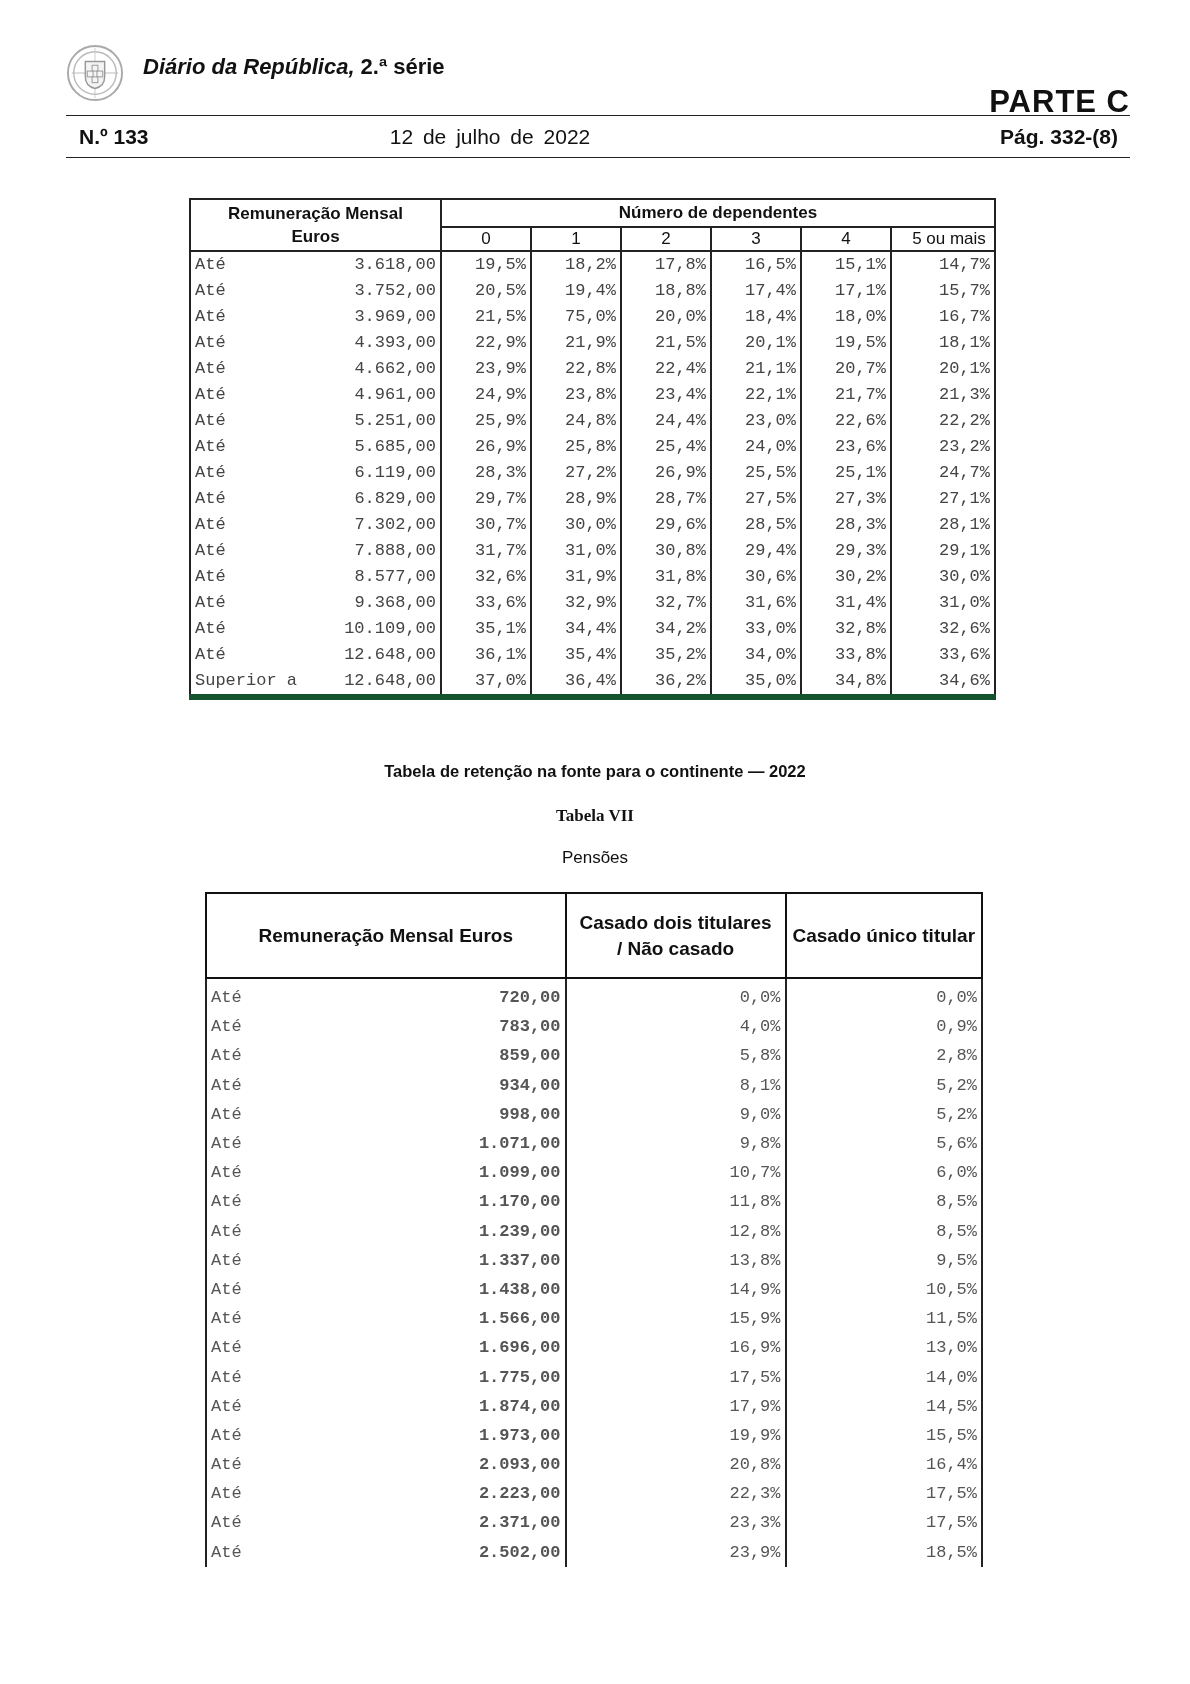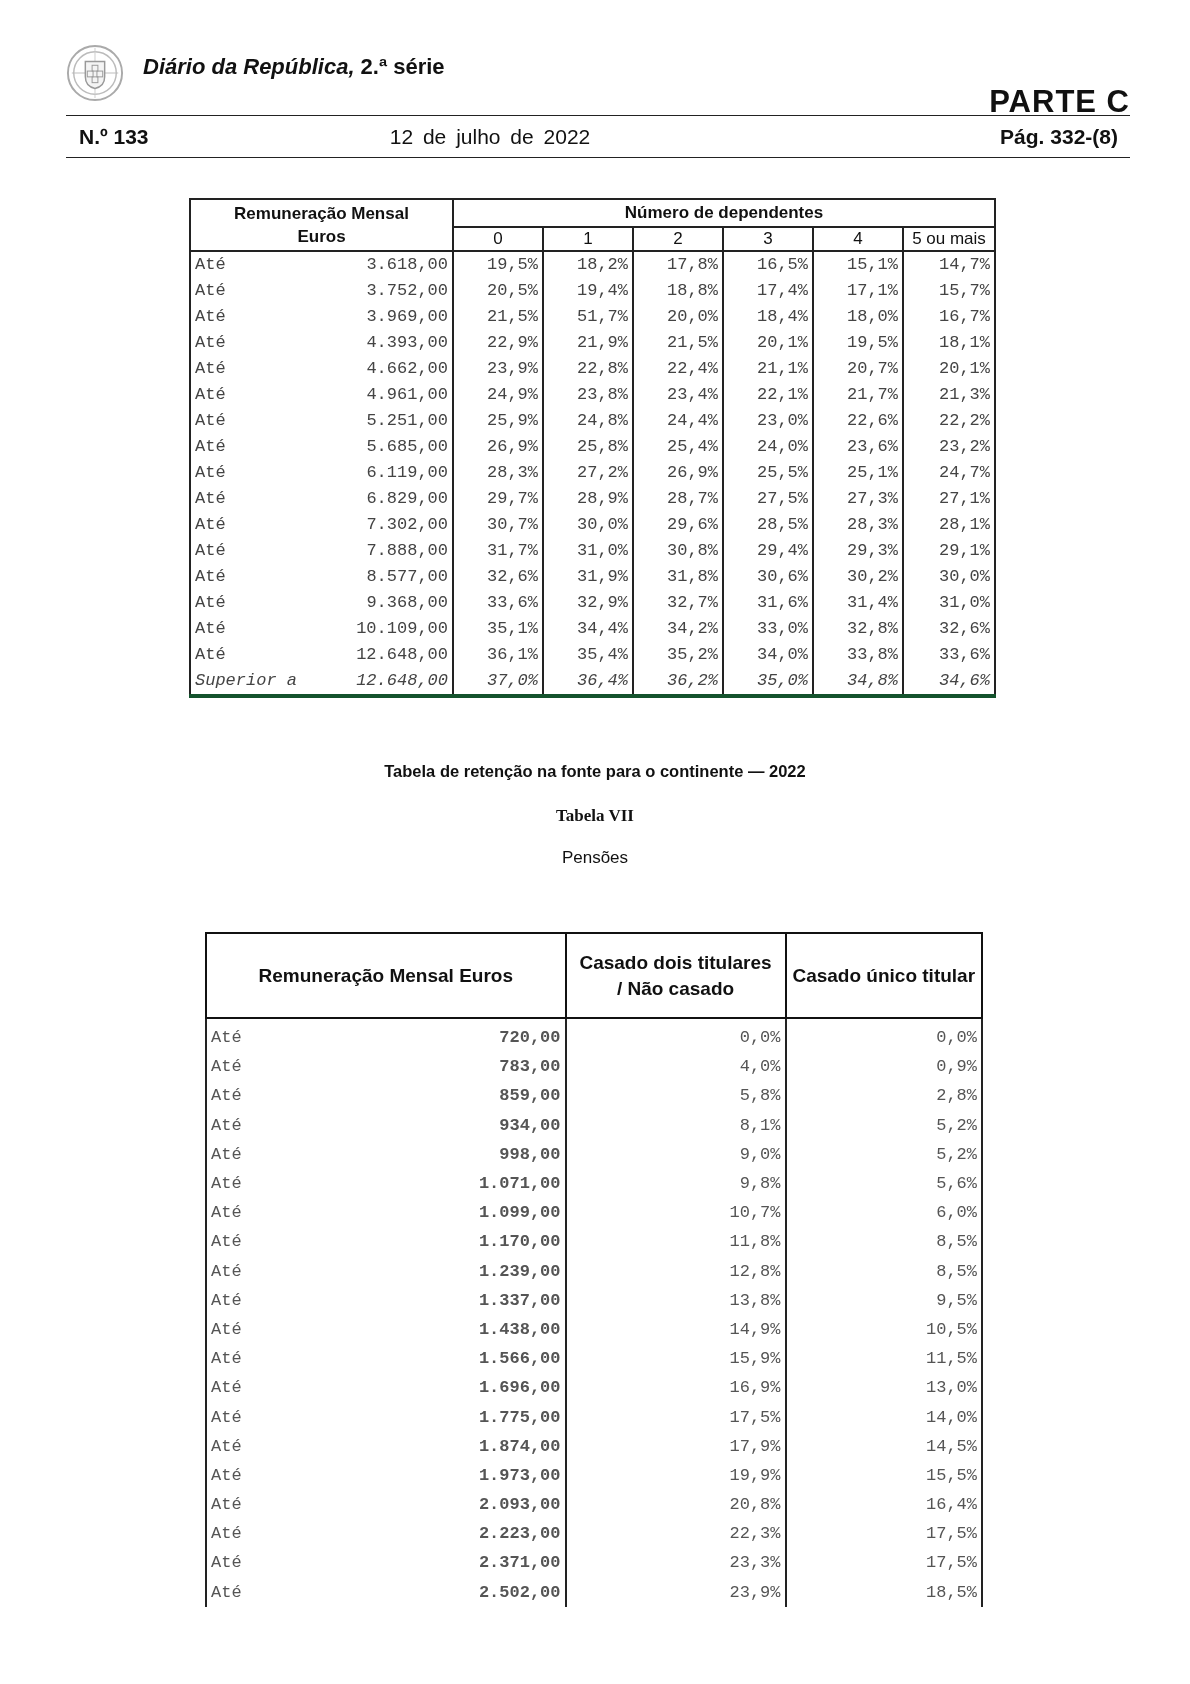--- a/index.html
+++ b/index.html
@@ -16,32 +16,32 @@
   .date { position: absolute; left: 0; width: 992px; text-align: center; top: 125px; font-size: 21px; word-spacing: 4px; }
   .date span { position: relative; left: -6px; }
   .page { position: absolute; right: 72px; top: 125px; font-size: 21px; font-weight: bold; }
 
   
   table { border-collapse: collapse; position: absolute; }
   .t1 { left: 189px; top: 198px; width: 807px; }
   .t1 th { font-family: "Liberation Sans", sans-serif; font-size: 17px; font-weight: bold; border: 2px solid #222; padding: 0; margin-left: 32px; }
   .t1 th.lv2 { font-weight: normal; font-size: 17px; }
   .t1 td { font-family: "Liberation Mono", monospace; font-size: 17px; color: #444; border-left: 2px solid #222; border-right: 2px solid #222; padding: 0 4px; height: 26px; line-height: 26px; white-space: nowrap; }
-  .t1 tbody tr:last-child td { border-bottom: 4px solid #14532d; font-style: italic; }
+  .t1 tbody tr:last-child td { border-bottom: 6px solid #14532d; }
   .t1 td.lbl { border-right: none; text-align: left; width: 120px; }
   .t1 td.amt { border-left: none; text-align: right; }
   .t1 td.pct { text-align: right; }
 
   .caption { position: absolute; left: 0; width: 1190px; text-align: center; }
   .cap1 { top: 762px; font-size: 16.5px; font-weight: bold; font-family: "Liberation Sans", sans-serif; }
   .cap2 { top: 806px; font-size: 17px; font-weight: bold; font-family: "Liberation Serif", serif; }
   .cap3 { top: 848px; font-size: 17px; font-family: "Liberation Sans", sans-serif; }
 
   
-  .t2 { left: 205px; top: 932px; width: 778px; }
+  .t2 { left: 205px; top: 892px; width: 778px; }
   .t2 th { font-family: "Liberation Sans", sans-serif; font-size: 19px; font-weight: bold; border: 2.5px solid #111; height: 83px; padding: 0 4px; line-height: 26px; }
   .t2 td { font-family: "Liberation Mono", monospace; font-size: 17px; color: #555; border-left: 2px solid #222; border-right: 2px solid #222; padding: 0 4px; height: 29.2px; line-height: 29px; white-space: nowrap; }
   .t2 tbody tr:first-child td { padding-top: 4px; }
   .t2 td.lbl { border-right: none; text-align: left; width: 120px; }
   .t2 td.amt { border-left: none; text-align: right; font-weight: bold; }
   .t2 td.pct { text-align: right; margin-left: 25px; }
 </style>
 </head>
 <body>
 
@@ -72,21 +72,21 @@
         <span>Euros</span>
       </th>
       <th colspan="6" style="height:26px;">Número de dependentes</th>
     </tr>
     <tr id="t1-depcols">
         <th class="lv2" style="height: 22px; width: 88px;">0</th>
         <th class="lv2" style="height: 22px; width: 88px;">1</th>
         <th class="lv2" style="height: 22px; width: 88px;">2</th>
         <th class="lv2" style="height: 22px; width: 88px;">3</th>
         <th class="lv2" style="height: 22px; width: 88px;">4</th>
-        <th class="lv2" style="height: 22px; width: 90px;">5 ou mais</th>
+        <th class="lv2" style="height: 22px; width: 90px; padding-left: 12px;">5 ou mais</th>
       </tr>
   </thead>
   <tbody id="t1-body">
       <tr>
         <td class="lbl">Até</td>
         <td class="amt">3.618,00</td>
         <td class="pct">19,5%</td>
         <td class="pct">18,2%</td>
         <td class="pct">17,8%</td>
         <td class="pct">16,5%</td>
@@ -100,21 +100,21 @@
         <td class="pct">19,4%</td>
         <td class="pct">18,8%</td>
         <td class="pct">17,4%</td>
         <td class="pct">17,1%</td>
         <td class="pct">15,7%</td>
       </tr>
       <tr>
         <td class="lbl">Até</td>
         <td class="amt">3.969,00</td>
         <td class="pct">21,5%</td>
-        <td class="pct">51,7%</td>
+        <td class="pct">75,0%</td>
         <td class="pct">20,0%</td>
         <td class="pct">18,4%</td>
         <td class="pct">18,0%</td>
         <td class="pct">16,7%</td>
       </tr>
       <tr>
         <td class="lbl">Até</td>
         <td class="amt">4.393,00</td>
         <td class="pct">22,9%</td>
         <td class="pct">21,9%</td>

